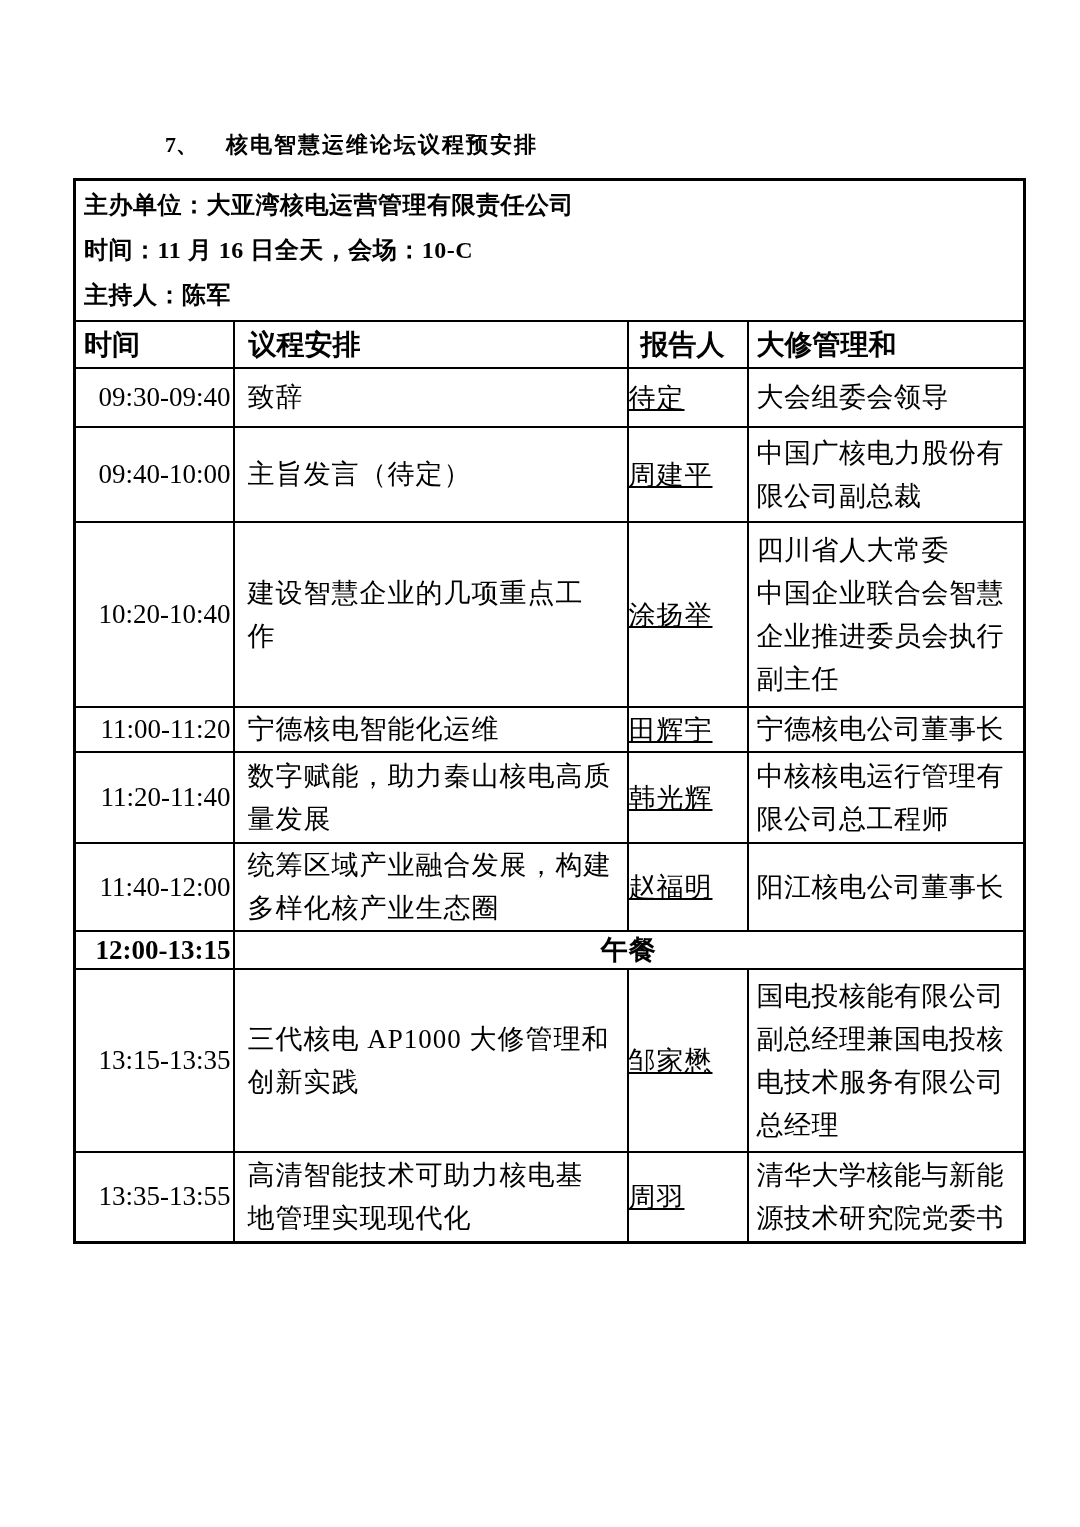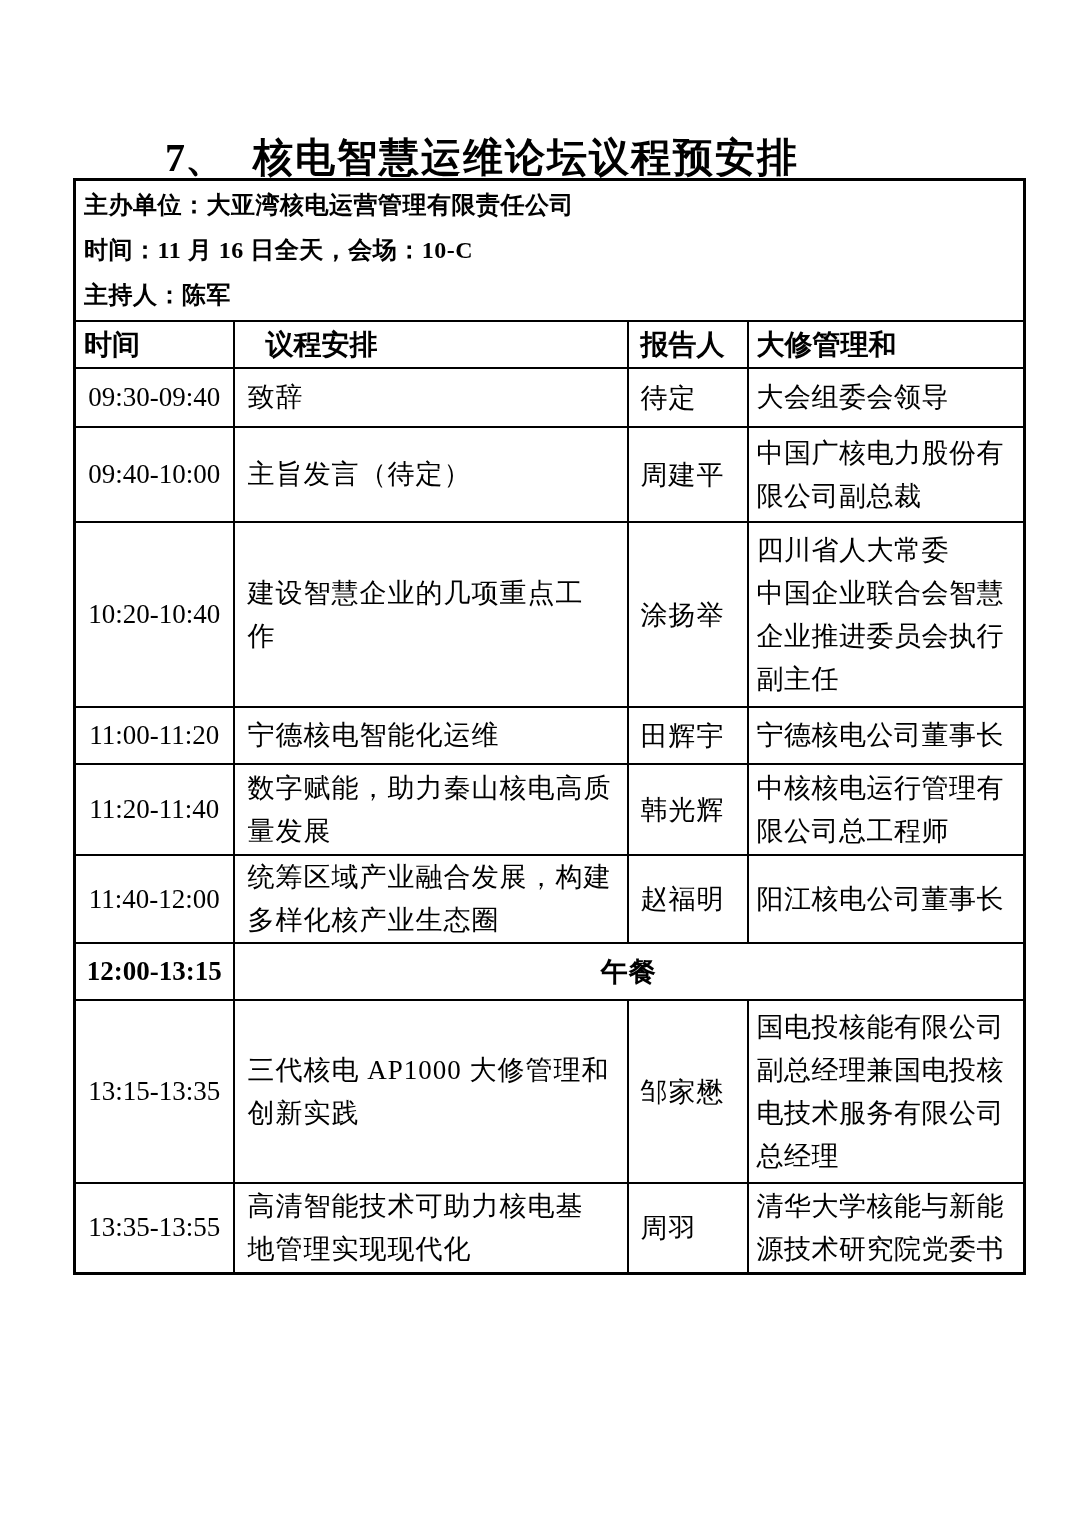--- a/index.html
+++ b/index.html
@@ -8,21 +8,21 @@
     width: 1080px; height: 1527px;
     font-family: "Liberation Serif", "DejaVu Serif", serif;
     color: #000000;
     position: relative;
     overflow: hidden;
   }
   .page { position: absolute; inset: 0; background: #ffffff; }
 
   .doc-title {
     position: absolute; left: 165px; top: 130px;
-    font-size: 40px; font-weight: 700; letter-spacing: 2px;
+    font-size: 22px; font-weight: 700; letter-spacing: 2px;
     white-space: nowrap;
     font-family: Liberation Serif, serif;
   }
   .doc-title .title-num { margin-right: 28px; letter-spacing: 0; }
 
   table.agenda {
     position: absolute; left: 73px; top: 178px;
     width: 950px;
     border-collapse: collapse; table-layout: fixed;
     border: 3px solid #000000;
@@ -37,35 +37,35 @@
   
   td.info-cell { padding: 2px 8px; }
   td.info-cell .info-line {
     font-weight: 700; font-size: 24px; line-height: 45px;
     letter-spacing: 0.5px; white-space: nowrap;
   }
 
   
   tr.head-row td { font-weight: 700; font-size: 28px; }
   td.h-time    { padding-left: 8px; margin-left: 28px; }
-  td.h-agenda  { padding-left: 31px; }
+  td.h-agenda  { padding-left: 14px; }
   td.h-speaker { padding-left: 12px; }
   td.h-org     { padding-left: 8px; }
 
   
   td.time-cell {
-    text-align: center; padding: 12px 2px;
+    text-align: right; padding: 0 2px;
     font-family: "Liberation Serif", "DejaVu Serif", serif;
     white-space: nowrap;
   }
   td.agenda-cell {
     padding-left: 13px; padding-right: 4px;
     white-space: pre-line; line-height: 43px; letter-spacing: 1px;
   }
-  td.speaker-cell { padding-left: 12px; letter-spacing: 1px; }
+  td.speaker-cell { letter-spacing: 1px; text-decoration: underline; }
   td.org-cell {
     padding-left: 8px; padding-right: 2px;
     white-space: pre-line; line-height: 43px; letter-spacing: 0.5px;
   }
 
   
   tr.break-row td { font-weight: 700; }
   td.break-label-cell { text-align: center; letter-spacing: 1px; }
 
   

